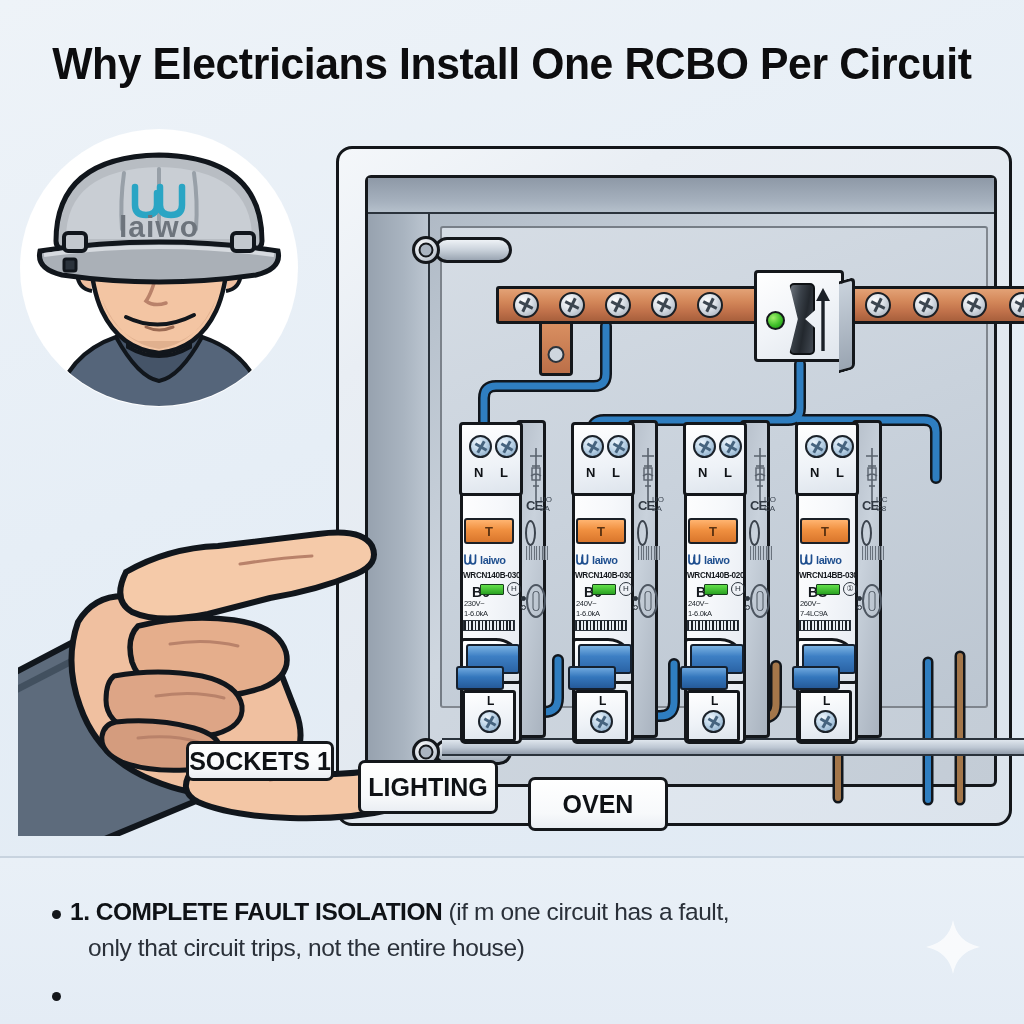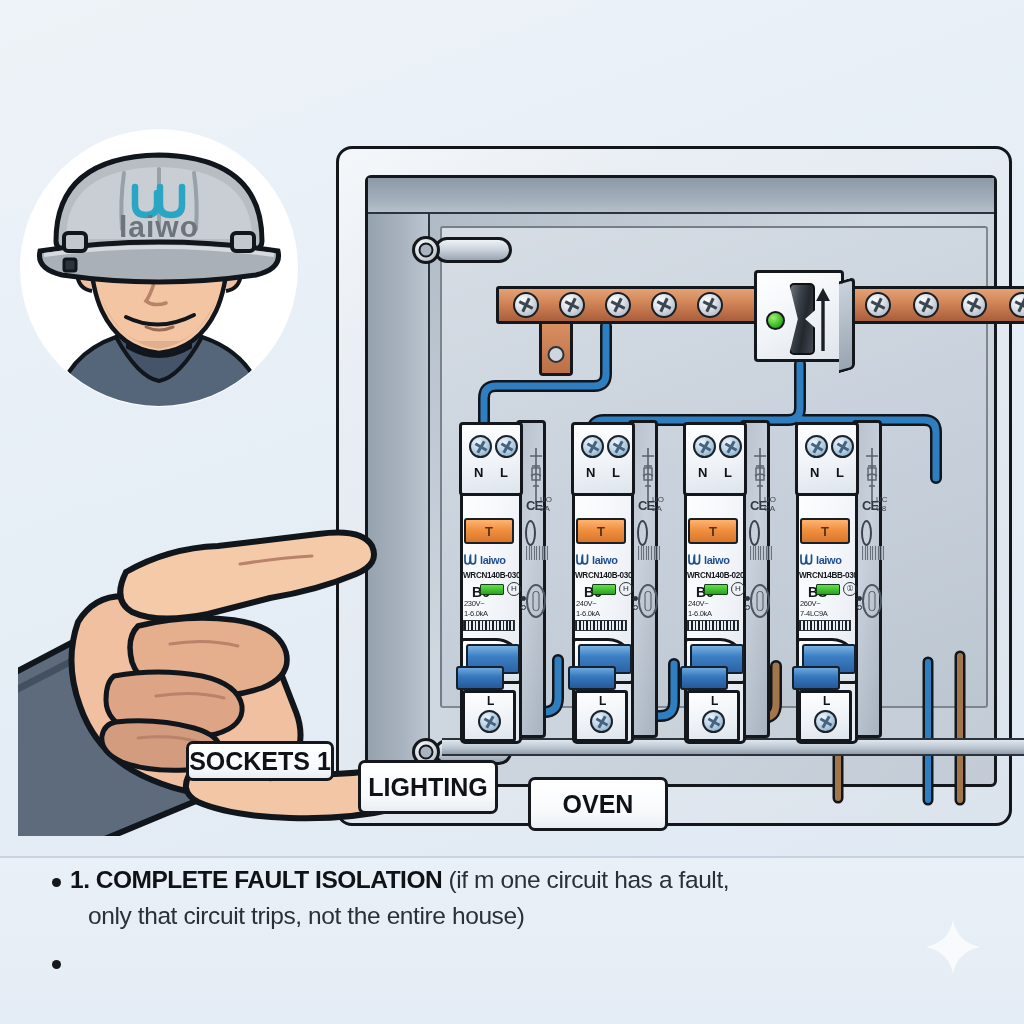--- a/index.html
+++ b/index.html
@@ -298,41 +298,44 @@
     border-radius:50%;
     background:radial-gradient(circle at 50% 40%,#ffffff 0%,#ffffff 72%,#f3f7fb 100%);
     overflow:hidden;
   }
 
   
   .bottom{
     position:absolute; left:0; top:858px; width:1024px; height:166px;
     background:linear-gradient(180deg,#e9f0f7 0%,#e4ecf5 100%);
   }
-  .bullet-row{ position:absolute; display:flex; align-items:flex-start; }
+  .bullet-row{ position:absolute; display:flex; align-items:flex-start;margin-top:32px; }
   .dot{
     width:9px;height:9px;border-radius:50%;background:#14171b;
     margin:12px 9px 0 0; flex:none;
   }
   .b-strong{ font-size:24.5px; font-weight:bold; color:#0f1216; letter-spacing:-.5px; }
   .b-norm{ font-size:24.5px; font-weight:normal; color:#2a3039; letter-spacing:-.4px; }
   .b1{ left:52px; top:8px; width:920px; }
   .b1b{ left:88px; top:44px; width:900px; }
   .b2{ left:52px; top:90px; width:950px; }
   .sparkle{ position:absolute; right:42px; bottom:48px; width:58px; height:58px; opacity:.75; }
   .sep-line{
     position:absolute; left:0; top:856px; width:1024px; height:2px;
     background:rgba(150,165,182,.35);
   }
 </style>
 </head>
 <body>
 
 <div id="stage">
 
+  <div class="title-wrap">
+    <div class="title">Why Electricians Install One RCBO Per Circuit</div>
+  </div>
 
   <div class="art">
 
     <div class="enclosure">
       <div class="enclosure-inner">
         <div class="encl-bevel-l"></div>
         <div class="encl-bevel-t"></div>
         <div class="backplate"></div>
 
         <div class="mount-bar mb-tl"></div>

